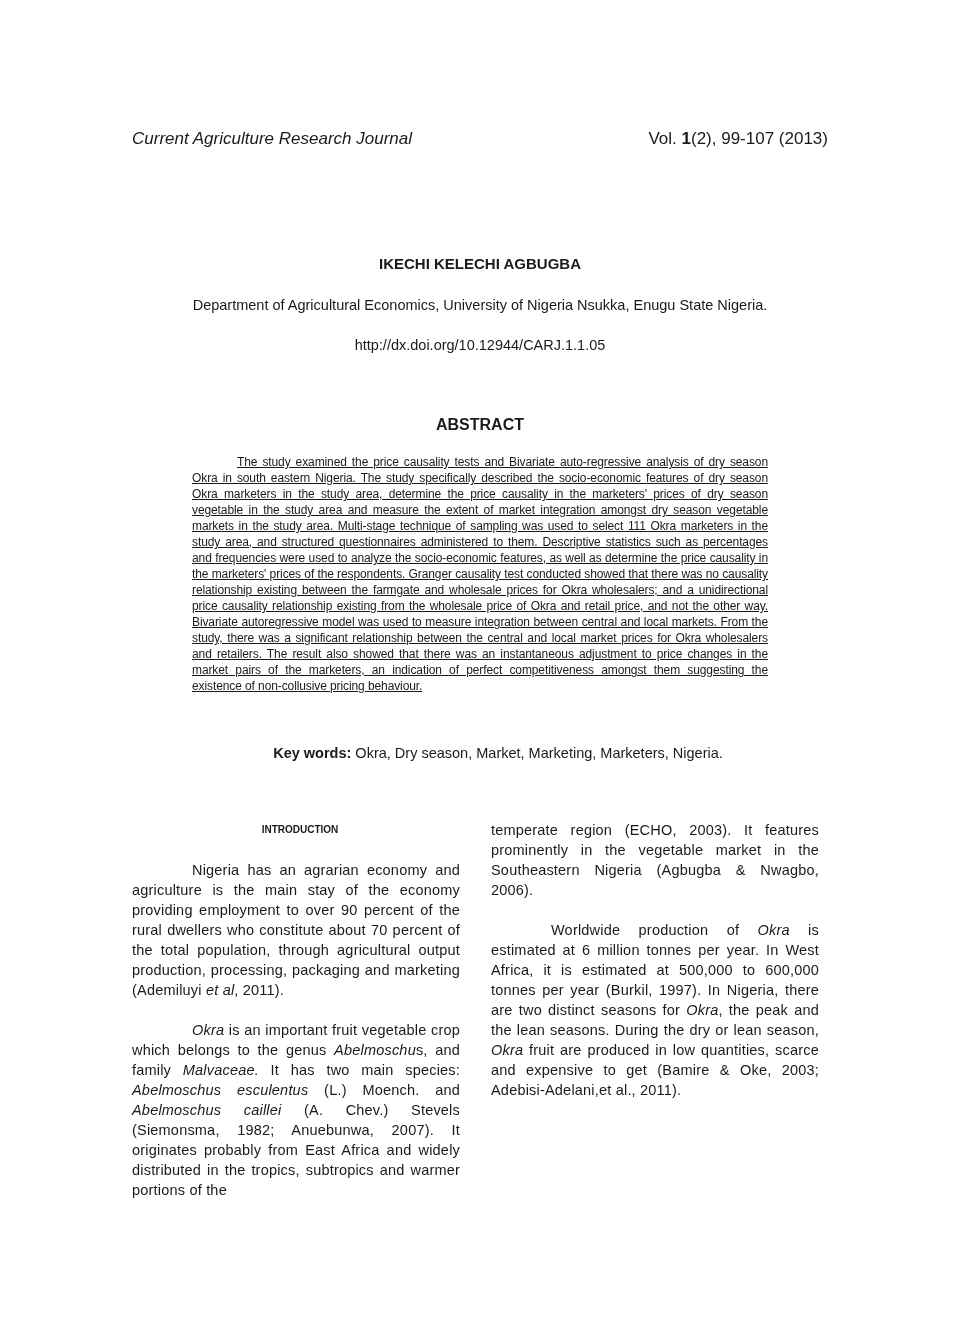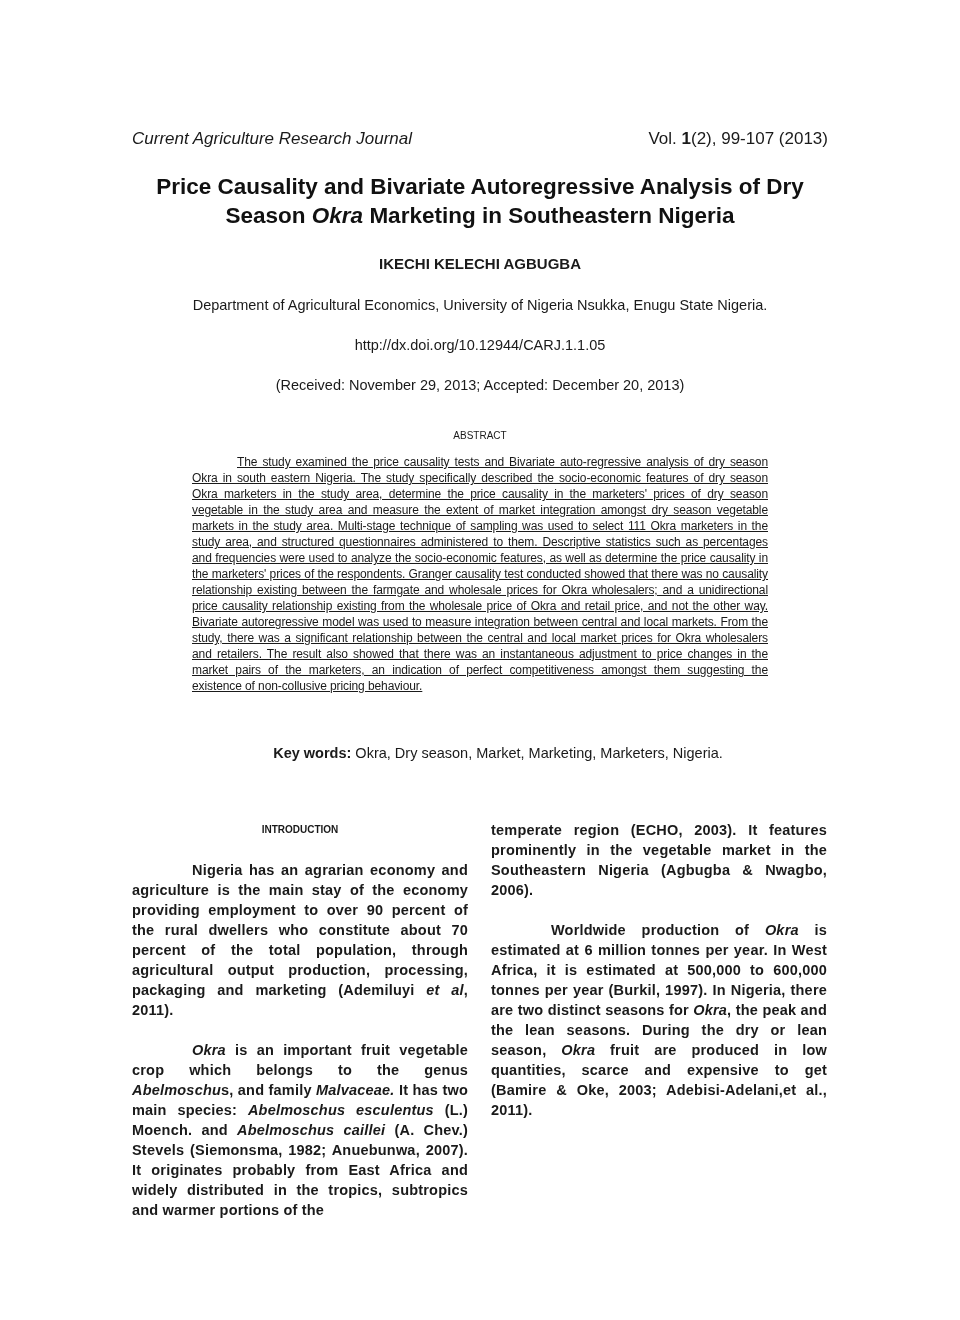--- a/index.html
+++ b/index.html
@@ -25,21 +25,21 @@
     .title i { font-style: italic; }
 
     .center-line {
       position: absolute; left: 120px; width: 720px; text-align: center;
       font-size: 14.5px; line-height: 20px;
     }
     .author { top: 254px; font-weight: bold; font-size: 15px; }
     .affil { top: 295px; }
     .doi { top: 335px; }
     .dates { top: 375px; }
-    .abstract-heading { top: 415px; font-weight: normal; font-size: 10px; margin-top: 11px; }
+    .abstract-heading { top: 415px; font-weight: bold; font-size: 16px; }
 
     .abstract {
       position: absolute; top: 454px; left: 192px; width: 576px;
       font-size: 12px; line-height: 16px; text-align: justify;
       text-indent: 45px; letter-spacing: -0.1px; text-decoration: underline;
     }
     .keywords {
       position: absolute; top: 743px; left: 138px; width: 720px; text-align: center;
       font-size: 14.5px; line-height: 20px;
     }
@@ -49,43 +49,38 @@
       position: absolute; top: 820px; width: 336px;
       font-size: 14.5px; line-height: 20px; text-align: justify;
       letter-spacing: 0.2px;
     }
     .col-left { left: 132px; }
     .col-right { left: 491px; }
     .section-heading {
       text-align: center; font-weight: bold; font-size: 10px; line-height: 20px;
       margin: 0 0 20px 0; letter-spacing: 0;
     }
-    .para { margin: 0 0 20px 0; text-indent: 60px; font-weight: bold; }
+    .para { margin: 0 8px 20px 0; text-indent: 60px; }
     .para.no-indent { text-indent: 0; }
     .para i { font-style: italic; }
   </style>
 </head>
 <body>
 
 <div class="page">
 
   <div class="running-head">
     <span class="journal">Current Agriculture Research Journal</span>
     <span class="vol"><span>Vol. </span><b>1</b><span>(2), 99-107 (2013)</span></span>
   </div>
 
-  <div class="title">
-    <div>Price Causality and Bivariate Autoregressive Analysis of Dry</div>
-    <div><span>Season </span><i>Okra</i><span> Marketing in Southeastern Nigeria</span></div>
-  </div>
 
   <div class="center-line author">IKECHI KELECHI AGBUGBA</div>
   <div class="center-line affil">Department of Agricultural Economics, University of Nigeria Nsukka, Enugu State Nigeria.</div>
   <div class="center-line doi">http://dx.doi.org/10.12944/CARJ.1.1.05</div>
-  <div class="center-line dates">(Received: November 29, 2013; Accepted: December 20, 2013)</div>
   <div class="center-line abstract-heading">ABSTRACT</div>
 
   <div class="abstract">The study examined the price causality tests and Bivariate auto-regressive analysis of dry season Okra in south eastern Nigeria. The study specifically described the socio-economic features of dry season Okra marketers in the study area, determine the price causality in the marketers' prices of dry season vegetable in the study area and measure the extent of market integration amongst dry season vegetable markets in the study area. Multi-stage technique of sampling was used to select 111 Okra marketers in the study area, and structured questionnaires administered to them. Descriptive statistics such as percentages and frequencies were used to analyze the socio-economic features, as well as determine the price causality in the marketers' prices of the respondents. Granger causality test conducted showed that there was no causality relationship existing between the farmgate and wholesale prices for Okra wholesalers; and a unidirectional price causality relationship existing from the wholesale price of Okra and retail price, and not the other way. Bivariate autoregressive model was used to measure integration between central and local markets. From the study, there was a significant relationship between the central and local market prices for Okra wholesalers and retailers. The result also showed that there was an instantaneous adjustment to price changes in the market pairs of the marketers, an indication of perfect competitiveness amongst them suggesting the existence of non-collusive pricing behaviour.</div>
 
   <div class="keywords"><b>Key words:</b><span> Okra, Dry season, Market, Marketing, Marketers, Nigeria.</span></div>
 
   <div class="col col-left">
     <div class="section-heading">INTRODUCTION</div>
     <div>
         <div class="para"><span>Nigeria has an agrarian economy and agriculture is the main stay of the economy providing employment to over 90 percent of the rural dwellers who constitute about 70 percent of the total population, through agricultural output production, processing, packaging and marketing (Ademiluyi </span><i>et al</i><span>, 2011).</span></div>

